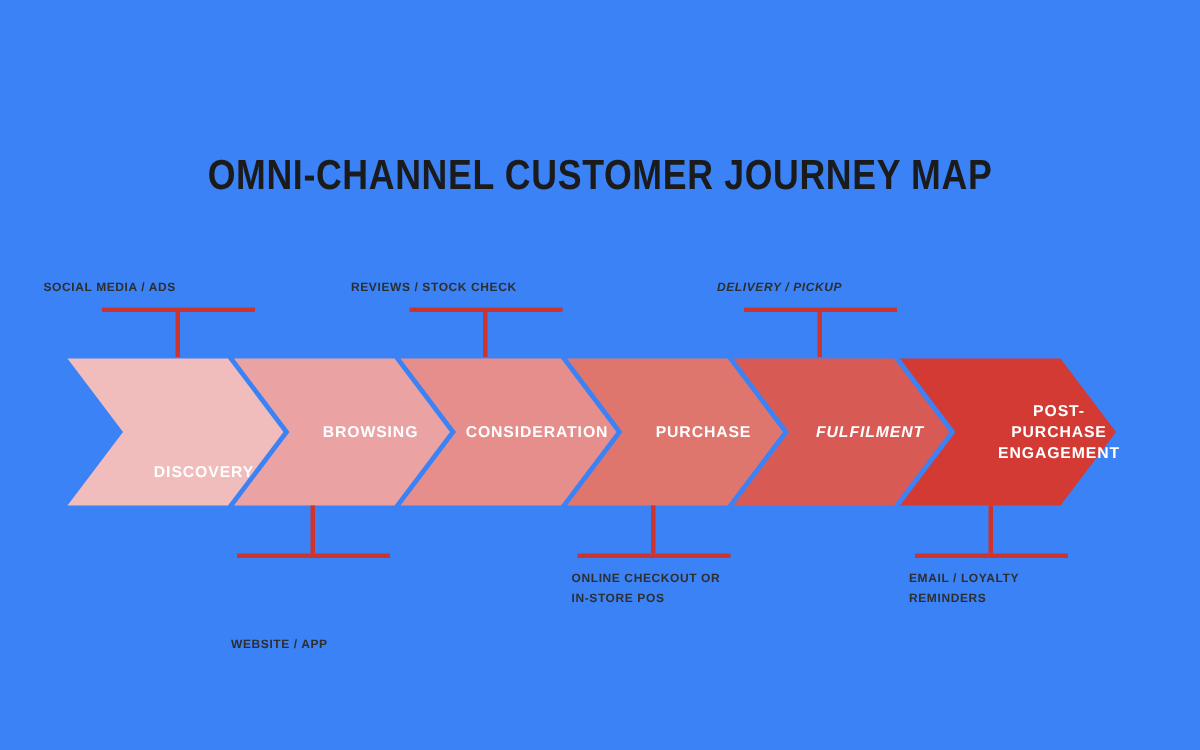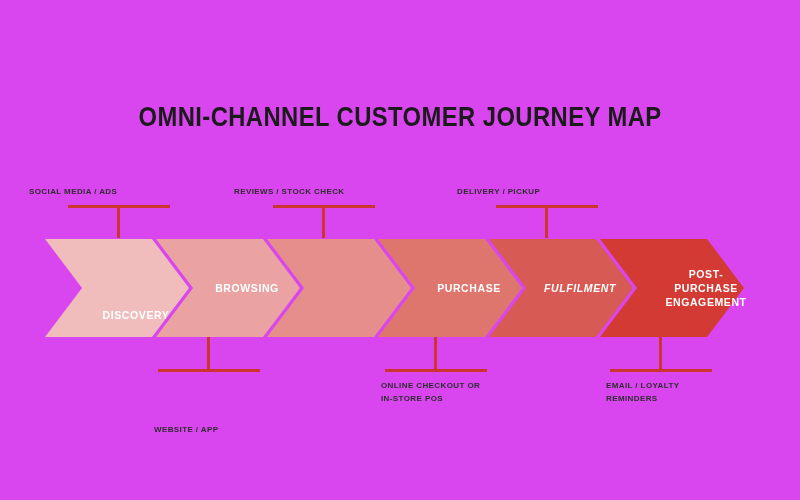--- a/index.html
+++ b/index.html
@@ -1,19 +1,19 @@
 <!DOCTYPE html>
 <html><head>
 <meta charset="utf-8">
 <style>
   html,body{margin:0;padding:0;}
   .canvas{
     position:relative;
     width:800px;height:500px;
-    background:#d946ef;
+    background:#3b82f6;
     font-family:"Liberation Sans","DejaVu Sans",sans-serif;
     overflow:hidden;
   }
   .title{
     position:absolute;
     left:0;top:101px;width:800px;
     text-align:center;
     font-size:28px;
     font-weight:bold;
     color:#1b1b1b;
@@ -64,35 +64,36 @@
   <div class="title">OMNI-CHANNEL CUSTOMER JOURNEY MAP</div>
 
   <div class="tp-label" style="left:29px;top:185px;">SOCIAL MEDIA / ADS</div>
   <div class="conn-bar" style="left:68px;top:205px;"></div>
   <div class="conn-line" style="left:117px;top:208px;height:30px;"></div>
 
   <div class="tp-label" style="left:234px;top:185px;">REVIEWS / STOCK CHECK</div>
   <div class="conn-bar" style="left:273px;top:205px;"></div>
   <div class="conn-line" style="left:322px;top:208px;height:30px;"></div>
 
-  <div class="tp-label" style="left:457px;top:185px;">DELIVERY / PICKUP</div>
+  <div class="tp-label" style="left:478px;top:185px;font-style:italic;">DELIVERY / PICKUP</div>
   <div class="conn-bar" style="left:496px;top:205px;"></div>
   <div class="conn-line" style="left:545px;top:208px;height:30px;"></div>
 
   <svg class="chev-svg" width="800" height="500" viewBox="0 0 800 500">
     <polygon points="45,239 152,239 189,288 152,337 45,337 82,288" fill="#f0bcbc"></polygon>
     <polygon points="156,239 263,239 300,288 263,337 156,337 193,288" fill="#eaa3a2"></polygon>
     <polygon points="267,239 374,239 411,288 374,337 267,337 304,288" fill="#e68e8b"></polygon>
     <polygon points="378,239 485,239 522,288 485,337 378,337 415,288" fill="#df766e"></polygon>
     <polygon points="489,239 596,239 633,288 596,337 489,337 526,288" fill="#d85a55"></polygon>
     <polygon points="600,239 707,239 744,288 707,337 600,337 637,288" fill="#d33a34"></polygon>
   </svg>
 
   <div class="stage-label" style="left:79px;width:114px;margin-top:27px;">DISCOVERY</div>
   <div class="stage-label" style="left:190px;width:114px;">BROWSING</div>
+  <div class="stage-label" style="left:301px;width:114px;">CONSIDERATION</div>
   <div class="stage-label" style="left:412px;width:114px;">PURCHASE</div>
   <div class="stage-label" style="left:523px;width:114px;font-style:italic;">FULFILMENT</div>
   <div class="stage-label" style="left:630px;width:80px;line-height:14px;margin-left:36px;">POST-PURCHASE ENGAGEMENT</div>
 
   <div class="conn-line" style="left:207px;top:337px;height:32px;"></div>
   <div class="conn-bar" style="left:158px;top:369px;"></div>
   <div class="tp-label wrap" style="left:154px;top:379px;margin-top:44px;">WEBSITE / APP</div>
 
   <div class="conn-line" style="left:434px;top:337px;height:32px;"></div>
   <div class="conn-bar" style="left:385px;top:369px;"></div>

